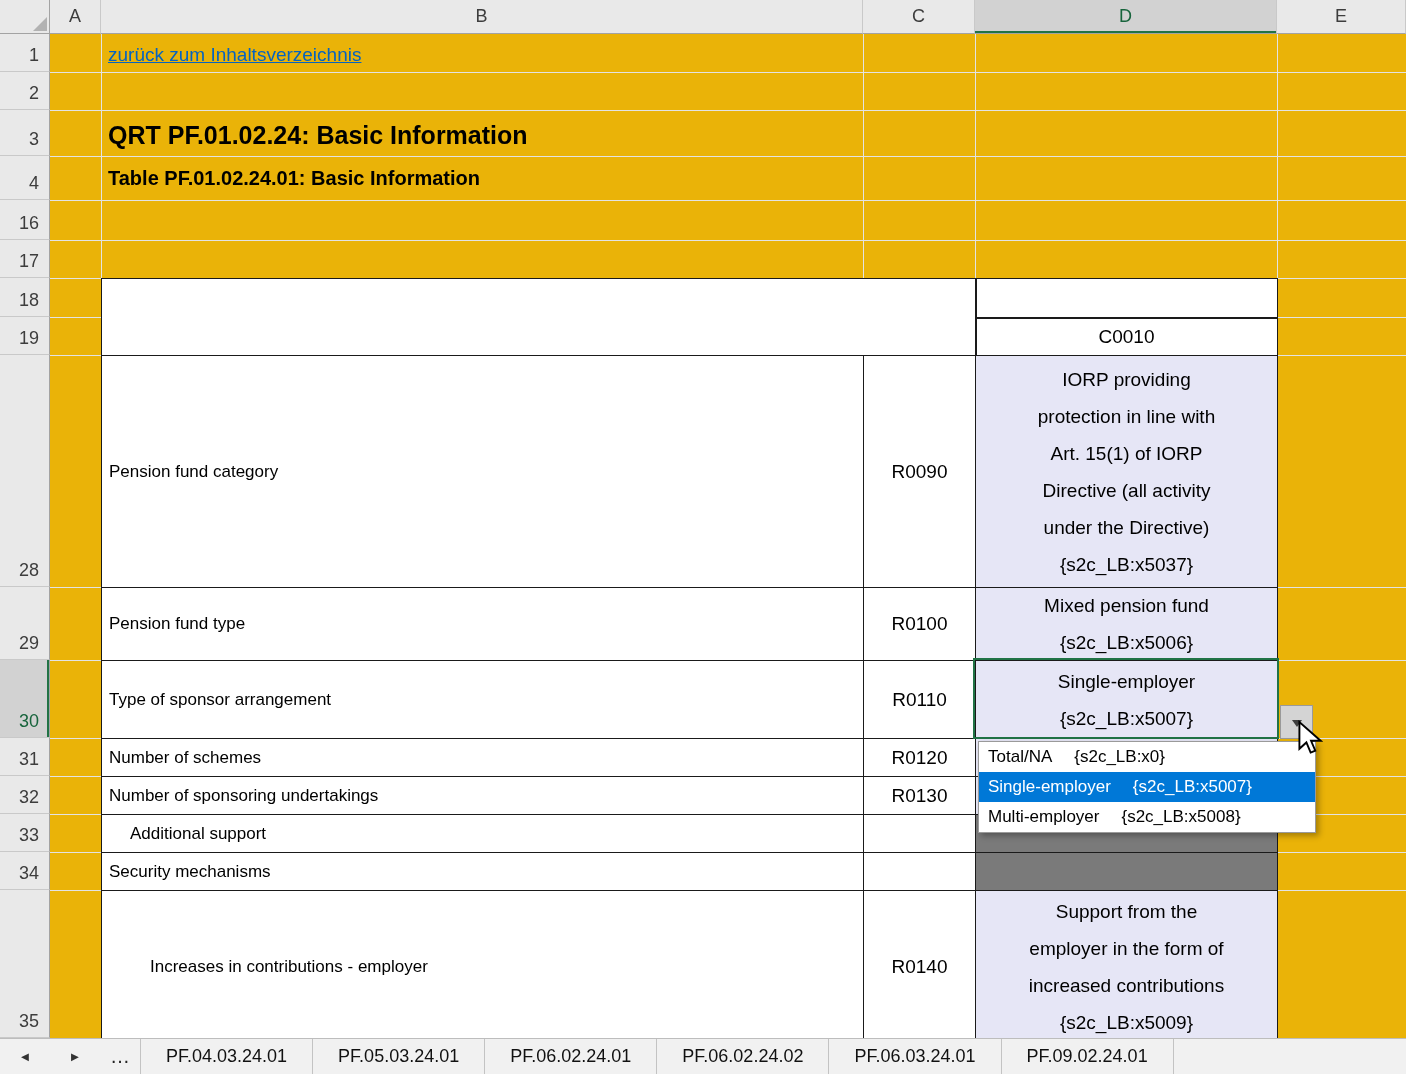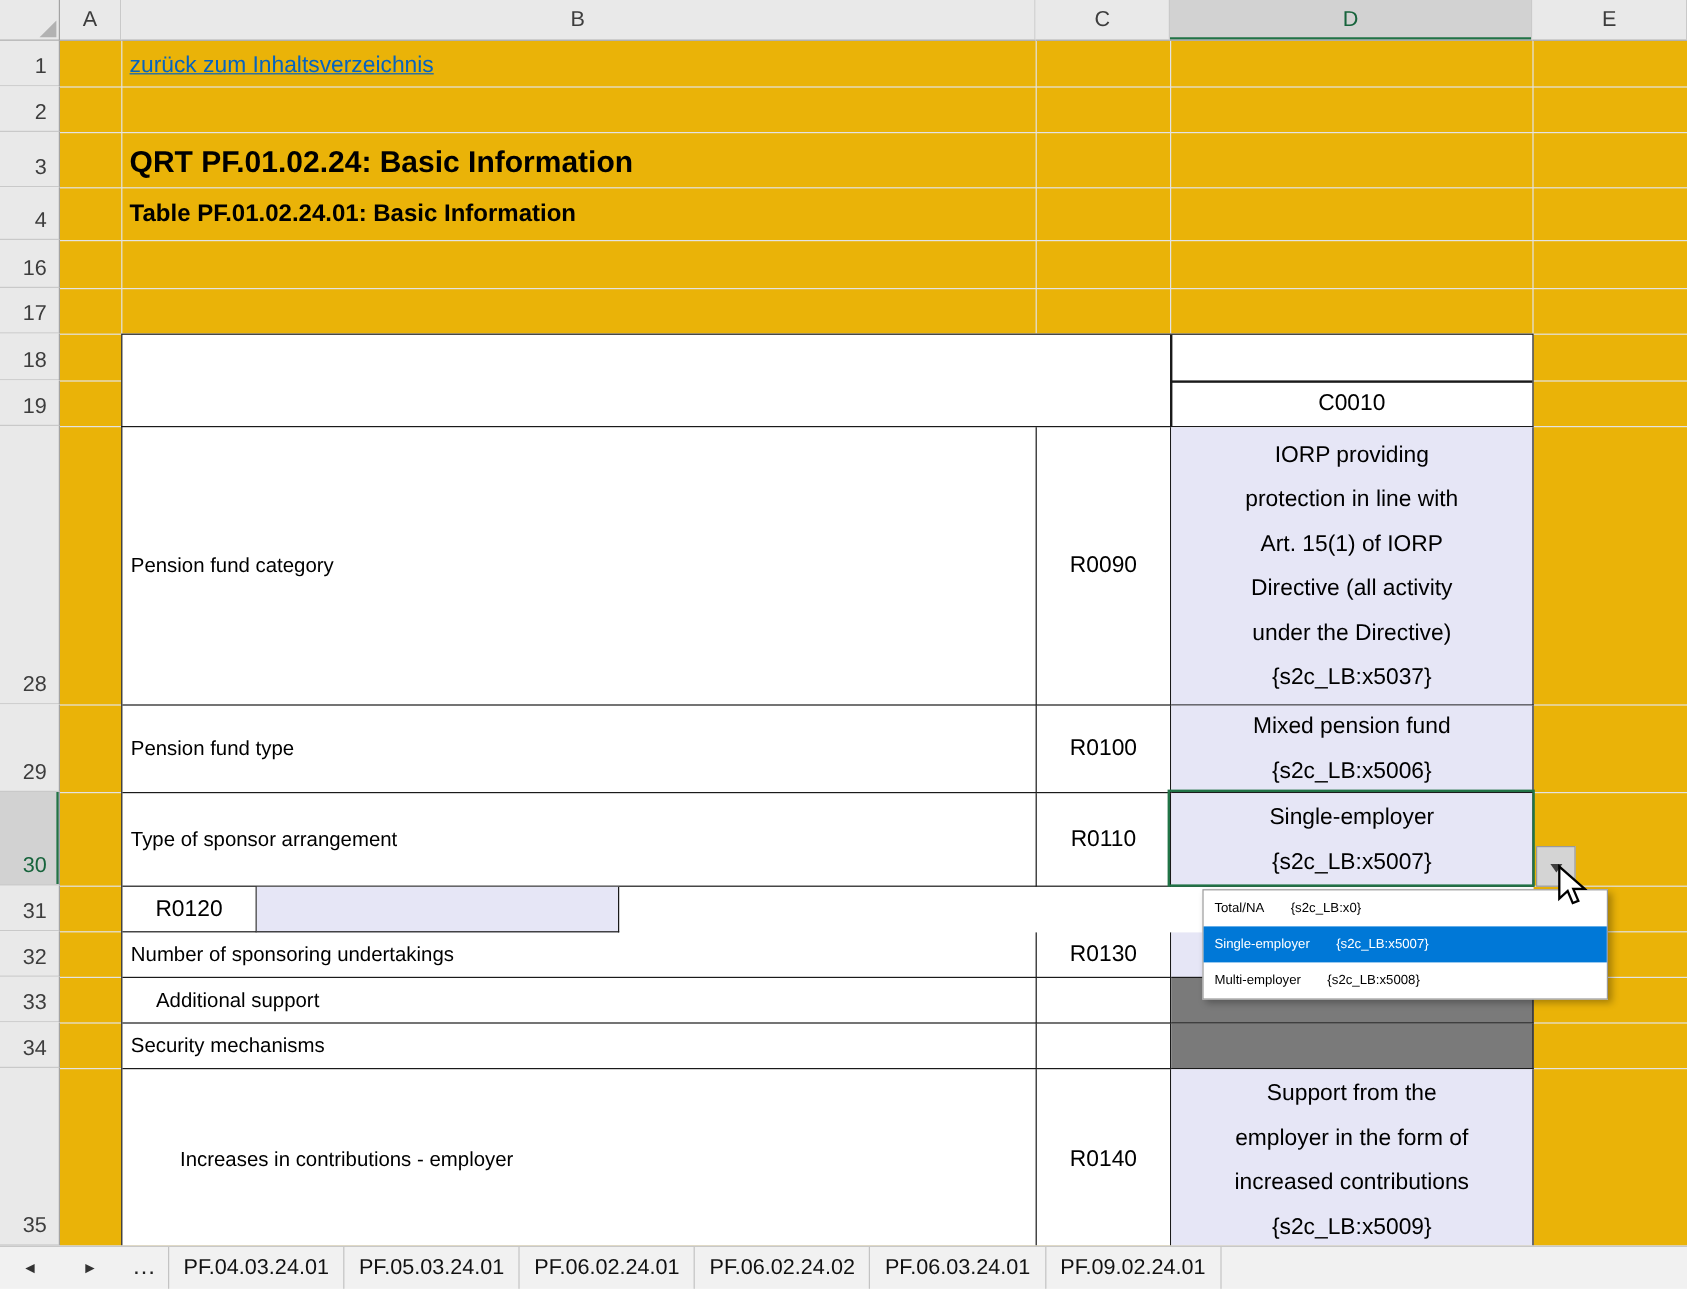--- a/index.html
+++ b/index.html
@@ -46,31 +46,31 @@
   .fill { background:#e6e6f6; }
   .gray { background:#7a7a7a; }
   .ind1 { padding-left:28px; }
   .ind2 { padding-left:48px; }
   
   .sel { position:absolute; left:923px; top:624px; width:306px; height:81px; border:2px solid #217346; z-index:3; pointer-events:none; }
   .ddbtn { position:absolute; left:1230px; top:671px; width:33px; height:34px; background:#d4d4d4; border:1px solid #9a9a9a;
     display:flex; align-items:center; justify-content:center; z-index:3; cursor:pointer; }
   .ddbtn .arr { width:0; height:0; border:5px solid transparent; border-top:7px solid #3f3f3f; margin-top:7px; }
   .ddlist { position:absolute; left:928px; top:707px; width:338px; background:#fff; border:1px solid #9a9a9a;
-    box-shadow:3px 3px 6px rgba(0,0,0,.3); z-index:10; font-size:11px;margin-left:24px; }
+    box-shadow:3px 3px 6px rgba(0,0,0,.3); z-index:10; font-size:17px; }
   .dditem { height:30px; display:flex; align-items:center; padding-left:9px; cursor:pointer; }
   .dditem .code { margin-left:22px; }
   .dditem.selhl { background:#0078d7; color:#fff; }
   .cursor { position:absolute; left:1247px; top:686px; z-index:20; pointer-events:none; }
   
   .tabbar { position:absolute; left:0; bottom:0; width:100%; height:36px; background:#f1f1f1; border-top:1px solid #bdbdbd;
     display:flex; align-items:stretch; z-index:6; font-size:18px; }
   .navbtn { width:50px; display:flex; align-items:center; justify-content:center; font-size:13px; color:#333; cursor:pointer; }
   .moretabs { width:40px; display:flex; align-items:center; justify-content:center; font-size:20px; color:#222; cursor:pointer; }
-  .stab { display:flex; align-items:center; padding:0 12px; border-left:1px solid #c3c3c3; color:#111; cursor:pointer; white-space:nowrap; }
+  .stab { display:flex; align-items:center; padding:0 25px; border-left:1px solid #c3c3c3; color:#111; cursor:pointer; white-space:nowrap; }
   .stab:last-child { border-right:1px solid #c3c3c3; }
 </style>
 </head>
 <body>
 
 <div class="colheaders">
   <div class="corner">
       <div class="tri"></div>
     </div>
   <div class="ch" style="width:51px">A</div>
@@ -148,20 +148,21 @@
       <div class="cell cd fill">Mixed pension fund
 {s2c_LB:x5006}</div>
     </div>
     <div class="trow" style="height:78px">
       <div class="cell cb">Type of sponsor arrangement</div>
       <div class="cell cc">R0110</div>
       <div class="cell cd fill">Single-employer
 {s2c_LB:x5007}</div>
     </div>
     <div class="trow" style="height:38px">
+      <div class="cell cb">Number of schemes</div>
       <div class="cell cc">R0120</div>
       <div class="cell cd fill"></div>
     </div>
     <div class="trow" style="height:38px">
       <div class="cell cb">Number of sponsoring undertakings</div>
       <div class="cell cc">R0130</div>
       <div class="cell cd fill"></div>
     </div>
     <div class="trow" style="height:38px">
       <div class="cell cb ind1">Additional support</div>

